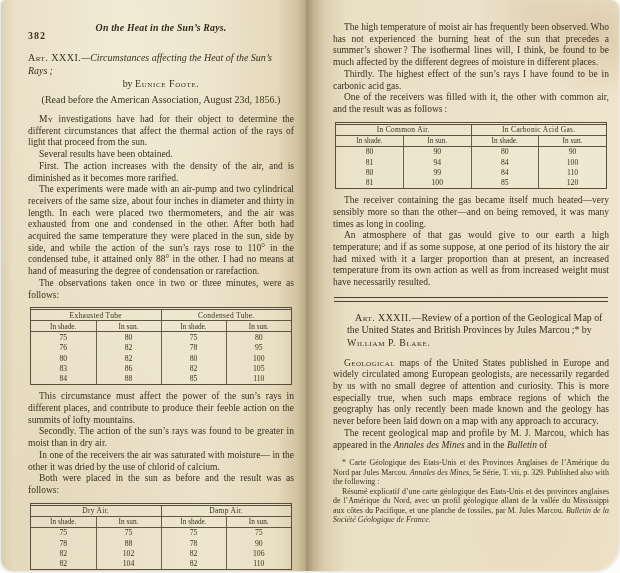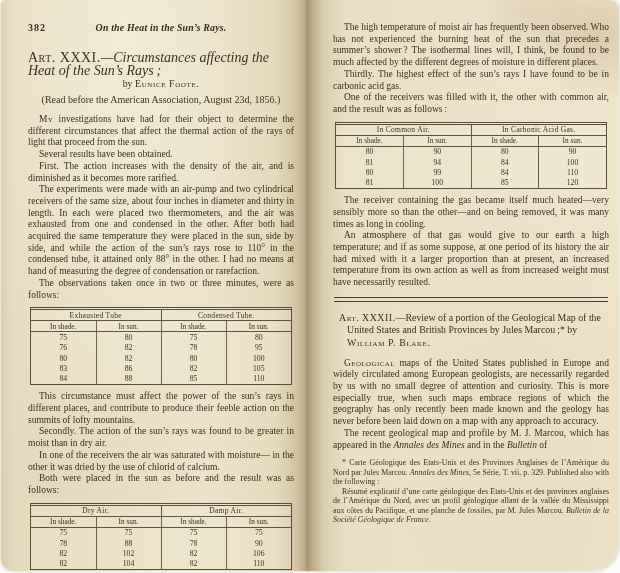--- a/index.html
+++ b/index.html
@@ -17,24 +17,24 @@
   .page.right{width:313px;padding:22px 10px 0 27px;
     background:
       radial-gradient(circle at 93% 6%, rgba(150,105,50,0.22), rgba(150,105,50,0) 11%),
       radial-gradient(circle at 72% 2%, rgba(150,105,50,0.13), transparent 9%),
       radial-gradient(ellipse at 80% 85%, rgba(200,175,125,0.12), transparent 45%),
       linear-gradient(90deg,#a2926f 0%,#c2b391 2.5%,#dccfb0 6%,#e9dfc4 13%,#ece2c9 55%,#efe5cd 100%);}
 
   .runhead{position:relative;height:14px;margin-bottom:15px;}
   .runtitle{display:block;text-align:center;font-style:italic;font-weight:bold;
             font-size:9.8px;letter-spacing:0.2px;color:#332b1c;}
-  .pagenum{position:absolute;top:0;font-weight:bold;font-size:10px;letter-spacing:1px;}
+  .pagenum{position:absolute;top:8px;font-weight:bold;font-size:10px;letter-spacing:1px;}
   .pagenum.l{left:0;} .pagenum.r{right:2px;}
 
-  .art-heading{font-size:14px;line-height:13px;margin:10px 0 0 0;}
+  .art-heading{font-size:10px;line-height:13px;margin:10px 0 0 0;}
   .art-heading .artlabel{font-variant:small-caps;letter-spacing:0.5px;}
   .art-heading .title{font-style:italic;}
   .byline{text-align:center;font-size:9.9px;line-height:13px;}
   .byline .name{font-variant:small-caps;letter-spacing:0.6px;}
   .readnote{text-align:center;font-size:10px;margin:4px 0 9px 0;color:#3c341f;}
 
   p.body{font-size:9.5px;line-height:11.7px;margin:0;text-align:justify;text-indent:11px;}
   .smallcaps{font-variant:small-caps;letter-spacing:0.4px;}
   .it{font-style:italic;}
 
@@ -47,21 +47,21 @@
   th.sub{border-bottom:1px solid #5d5441;font-size:7.3px;padding:1.5px 2px;}
   th.sub.sep,td.sep{border-left:1px solid #6a6150;}
   table.data col{width:25%;}
   tbody td{line-height:9.4px;}
   tbody tr td:nth-child(2),tbody tr td:nth-child(3),tbody tr td:nth-child(4)
       {border-left:1px solid #6a6150;}
 
   .article-divider{height:3px;border-top:1.5px solid #4a4230;border-bottom:1px solid #4a4230;
                    margin:8px 1px 10px 1px;}
   .art2-heading{font-size:9.9px;line-height:12.6px;margin:0;padding-left:14px;text-indent:-8px;}
-  .art2-heading .artlabel{font-variant:small-caps;letter-spacing:0.5px;font-style:normal;}
+  .art2-heading .artlabel{font-variant:small-caps;letter-spacing:0.5px;font-style:normal;margin-left:16px;}
   .art2-heading .title{}
   .art2-heading .name{font-variant:small-caps;letter-spacing:0.6px;font-style:normal;}
   .gap{height:8px;}
 
   .footnote{margin-top:7px;font-size:7.9px;line-height:9.5px;text-align:justify;color:#3c341f;}
   .footnote p{margin:0;text-indent:9px;}
 </style>
 </head>
 <body>
 

